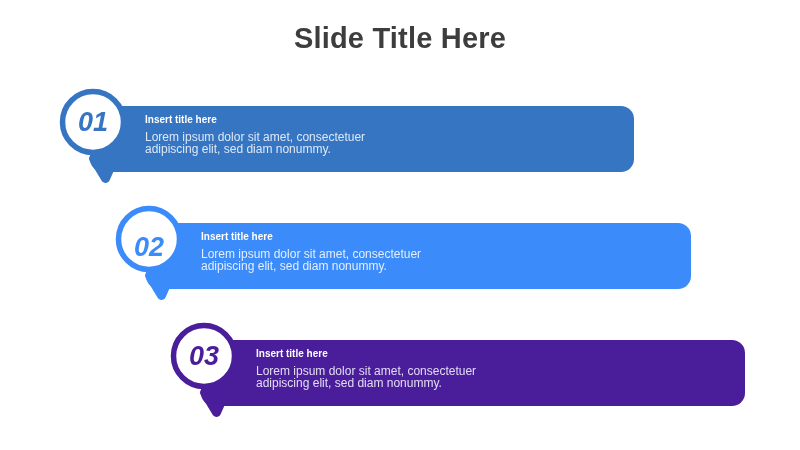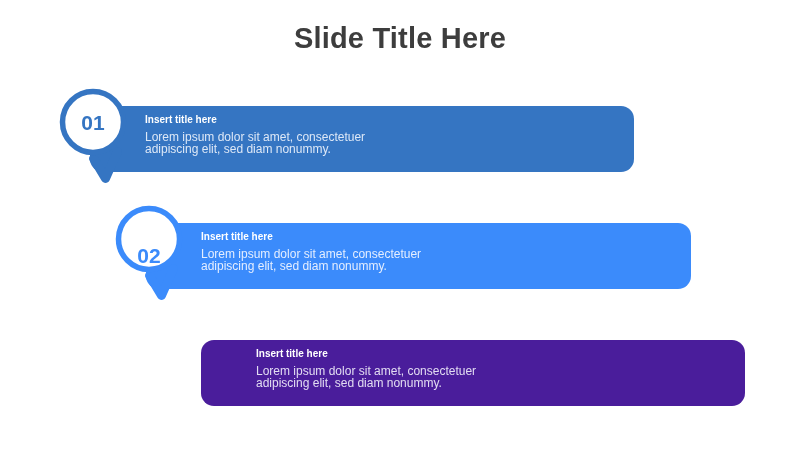--- a/index.html
+++ b/index.html
@@ -67,23 +67,24 @@
     height: 120px;
   }
   .pin svg {
     display: block;
     overflow: visible;
   }
   .pin-number {
     position: absolute;
     width: 68px;
     text-align: center;
-    font-size: 21px;
+    font-size: 27px;
     font-weight: bold;
     line-height: 21px;
+    font-style: italic;
   }
 </style>
 </head>
 <body>
 
 <div class="slide">
 
   <div class="slide-title">Slide Title Here</div>
 
   <div class="row" style="left:60px; top:88px; width:740px;">
@@ -111,28 +112,35 @@
       <div class="bar-body" style="color:#e4eeff;">
         <span>Lorem ipsum dolor sit amet, consectetuer</span><br>
         <span>adipiscing elit, sed diam nonummy.</span>
       </div>
     </div>
     <div class="pin">
       <svg width="120" height="120" viewBox="0 0 120 120" aria-hidden="true">
         <path d="M33.5 70.5 L45.5 90.5 L57.5 63.5" fill="none" stroke="#3b8bfb" stroke-width="9" stroke-linecap="round" stroke-linejoin="round"></path>
         <circle cx="33" cy="34" r="30.5" fill="#ffffff" stroke="#3b8bfb" stroke-width="5.5"></circle>
       </svg>
-      <div class="pin-number" style="left:-1px; top:40px; color:#3b8bfb;">02</div>
+      <div class="pin-number" style="left:-1px; top:32px; color:#3b8bfb;">02</div>
     </div>
   </div>
 
   <div class="row" style="left:171px; top:322px; width:630px;">
     <div class="bar" style="left:30px; width:544px; background:#4a1d9b;"></div>
     <div class="bar-text" style="left:85px; width:420px;">
       <div class="bar-title">Insert title here</div>
       <div class="bar-body" style="color:#e2dcf2;">
         <span>Lorem ipsum dolor sit amet, consectetuer</span><br>
         <span>adipiscing elit, sed diam nonummy.</span>
       </div>
     </div>
+    <div class="pin">
+      <svg width="120" height="120" viewBox="0 0 120 120" aria-hidden="true">
+        <path d="M33.5 70.5 L45.5 90.5 L57.5 63.5" fill="none" stroke="#4a1d9b" stroke-width="9" stroke-linecap="round" stroke-linejoin="round"></path>
+        <circle cx="33" cy="34" r="30.5" fill="#ffffff" stroke="#4a1d9b" stroke-width="5.5"></circle>
+      </svg>
+      <div class="pin-number" style="left:-1px; top:24px; color:#4a1d9b;">03</div>
+    </div>
   </div>
 
 </div>
 
 </body></html>

